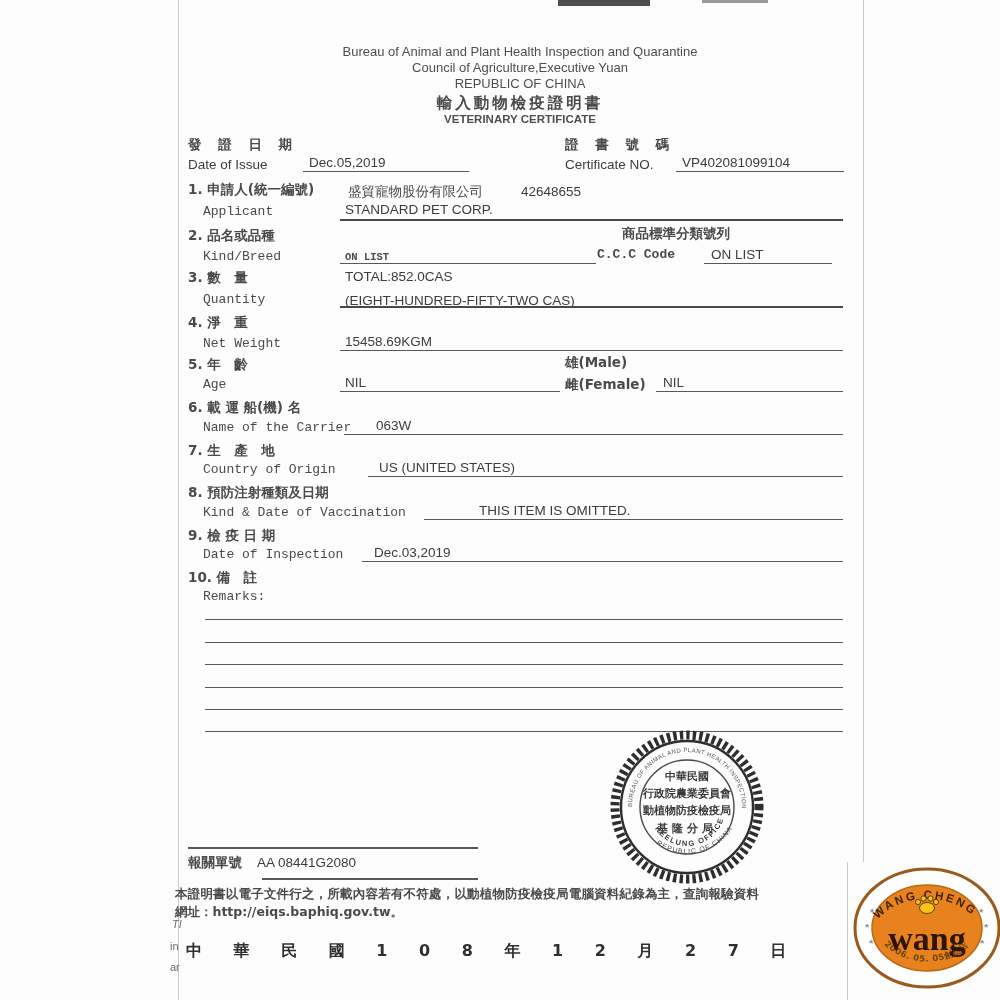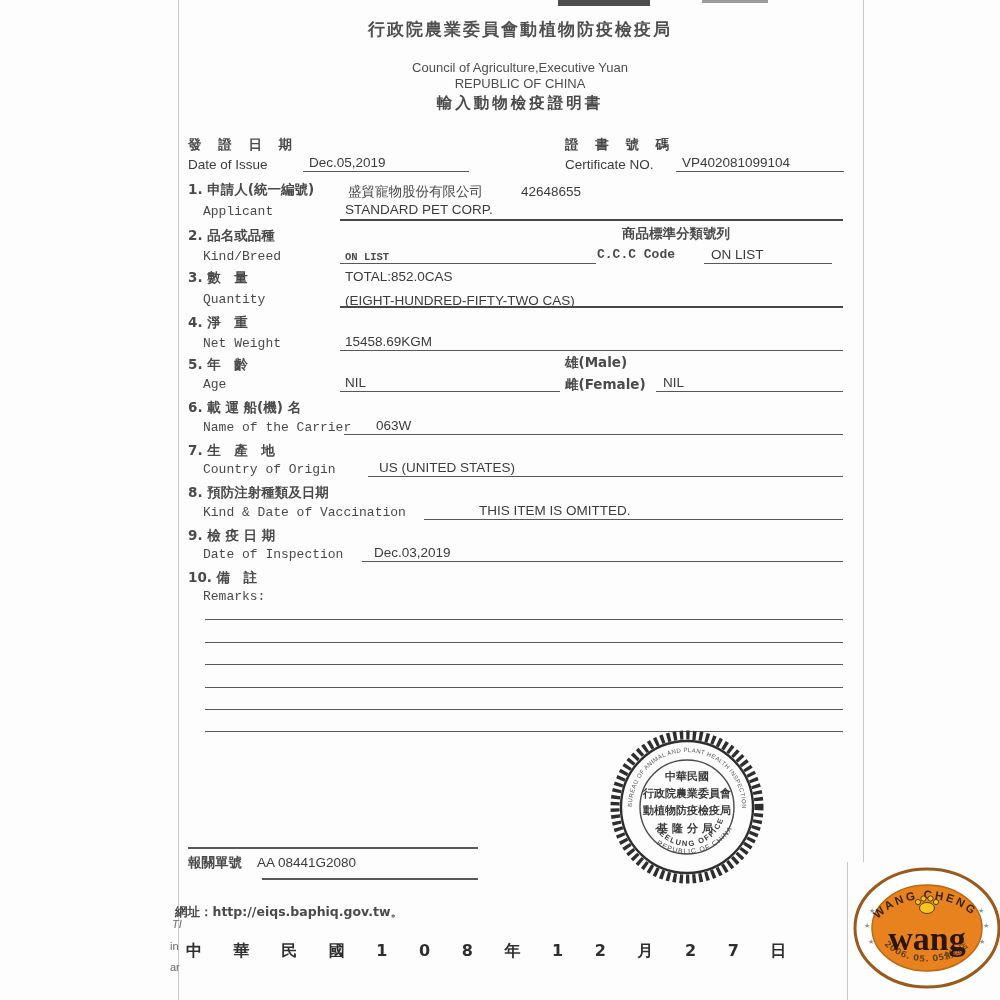--- a/index.html
+++ b/index.html
@@ -21,24 +21,25 @@
 <body>
 
 <div id="page">
 
   <div class="edge" style="left:178px;top:0;height:1000px;"></div>
   <div class="edge" style="left:863px;top:0;height:862px;"></div>
   <div class="edge" style="left:847px;top:862px;height:138px;"></div>
   <div class="artifact" style="left:558px;top:0;width:92px;height:6px;"></div>
   <div class="artifact" style="left:702px;top:0;width:66px;height:3px;background:#9a9a9a;"></div>
 
-  <div class="hdr zh" style="top:18px;font-size:17px;letter-spacing:2px;color:#505050;">行政院農業委員會動植物防疫檢疫局</div>
+  <div class="hdr" style="top:44px;font-size:13px;color:#4e4e4e;">Bureau of Animal and Plant Health Inspection and Quarantine</div>
   <div class="hdr" style="top:60px;font-size:13px;color:#4e4e4e;">Council of Agriculture,Executive Yuan</div>
   <div class="hdr" style="top:76px;font-size:13px;color:#4e4e4e;">REPUBLIC OF CHINA</div>
   <div class="hdr zh" style="top:93px;font-size:15.5px;letter-spacing:3px;">輸入動物檢疫證明書</div>
+  <div class="hdr" style="top:113px;font-size:11.5px;font-weight:bold;color:#4e4e4e;">VETERINARY CERTIFICATE</div>
 
   <div class="abs zh" style="left:188px;top:136px;letter-spacing:6px;">發 證 日 期</div>
   <div class="abs val" style="left:188px;top:157px;">Date of Issue</div>
   <div class="abs val" style="left:309px;top:155px;">Dec.05,2019</div>
   <div class="fline" style="left:303px;top:171px;width:166px;"></div>
 
   <div class="abs zh" style="left:565px;top:136px;letter-spacing:6px;">證 書 號 碼</div>
   <div class="abs val" style="left:565px;top:157px;">Certificate NO.</div>
   <div class="abs val" style="left:682px;top:155px;">VP402081099104</div>
   <div class="fline" style="left:676px;top:171px;width:168px;"></div>
@@ -130,20 +131,21 @@
     <text font-size="7.5" font-weight="bold" fill="#3a3a3a" font-family="Liberation Sans,sans-serif" letter-spacing="1.5">
       <textPath href="#ringBottomInner" startOffset="18%">KEELUNG OFFICE</textPath>
     </text>
   </svg>
 
   <div class="fline" style="left:188px;top:847px;width:290px;border-bottom-width:2px;"></div>
   <div class="abs zh" style="left:188px;top:854px;">報關單號</div>
   <div class="abs val" style="left:257px;top:855px;">AA 08441G2080</div>
   <div class="fline" style="left:262px;top:878px;width:216px;border-bottom-width:2px;"></div>
 
+  <div class="abs zh" style="left:175px;top:886px;font-size:12.5px;letter-spacing:0.2px;">本證明書以電子文件行之，所載內容若有不符處，以動植物防疫檢疫局電腦資料紀錄為主，查詢報驗資料</div>
   <div class="abs zh" style="left:175px;top:904px;font-size:12.5px;">網址：http://eiqs.baphiq.gov.tw。</div>
 
   <div class="abs frag" style="left:172px;top:918px;font-style:italic;">TI</div>
   <div class="abs frag" style="left:170px;top:940px;">in</div>
   <div class="abs frag" style="left:170px;top:961px;">ar</div>
 
   <div class="abs zh" style="left:186px;top:941px;font-size:16px;color:#2f2f2f;word-spacing:24px;letter-spacing:1px;">中 華 民 國 1 0 8 年 1 2 月 2 7 日</div>
 
   <svg class="abs" style="left:852px;top:866px;z-index:5;" width="150" height="126" viewBox="0 0 150 126">
     <defs>

